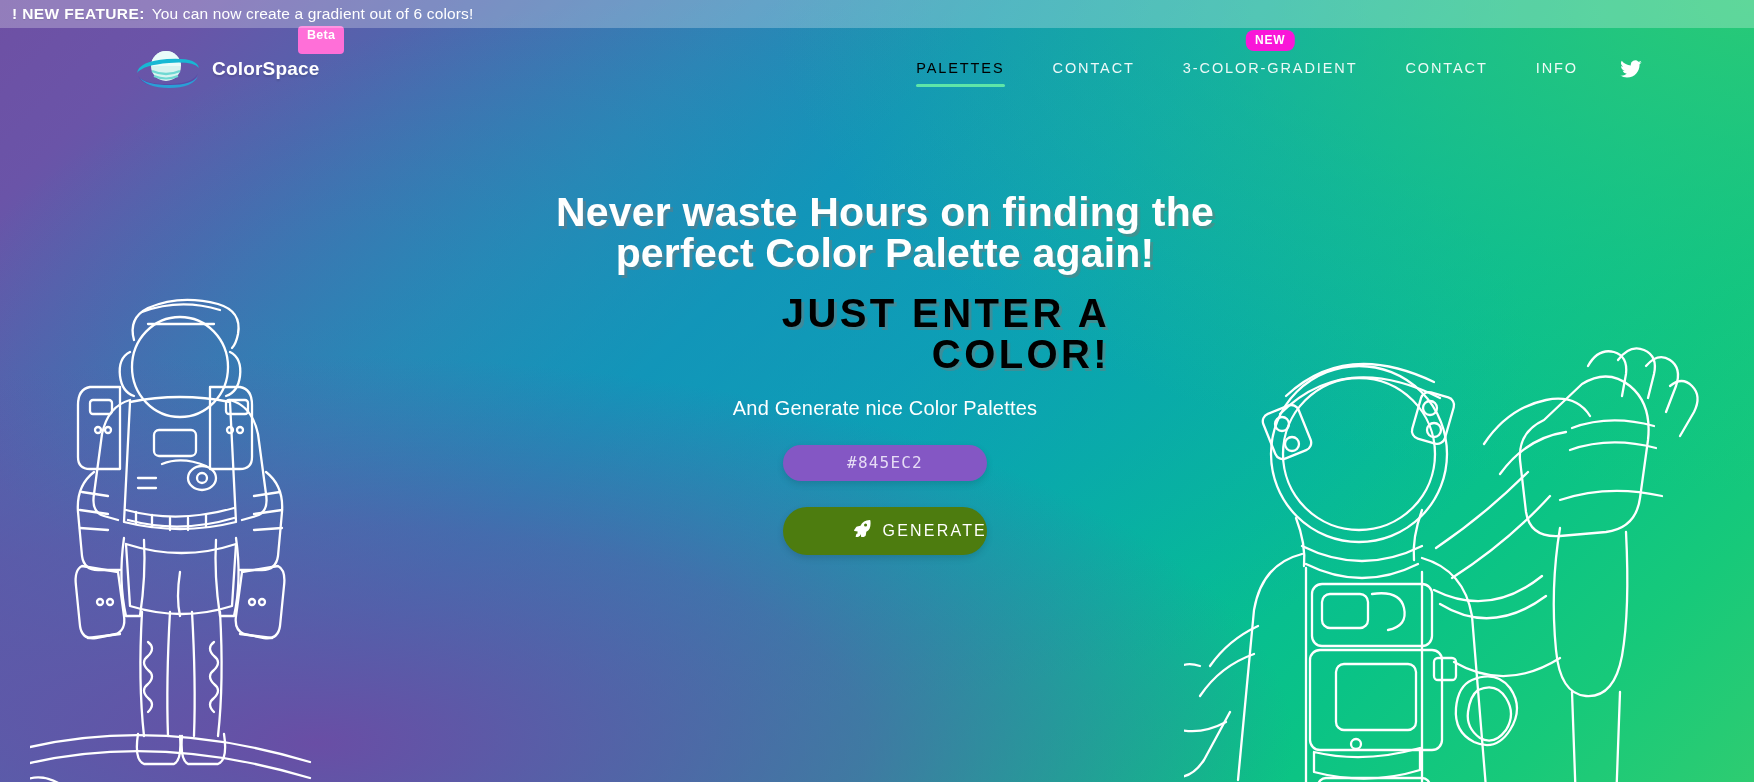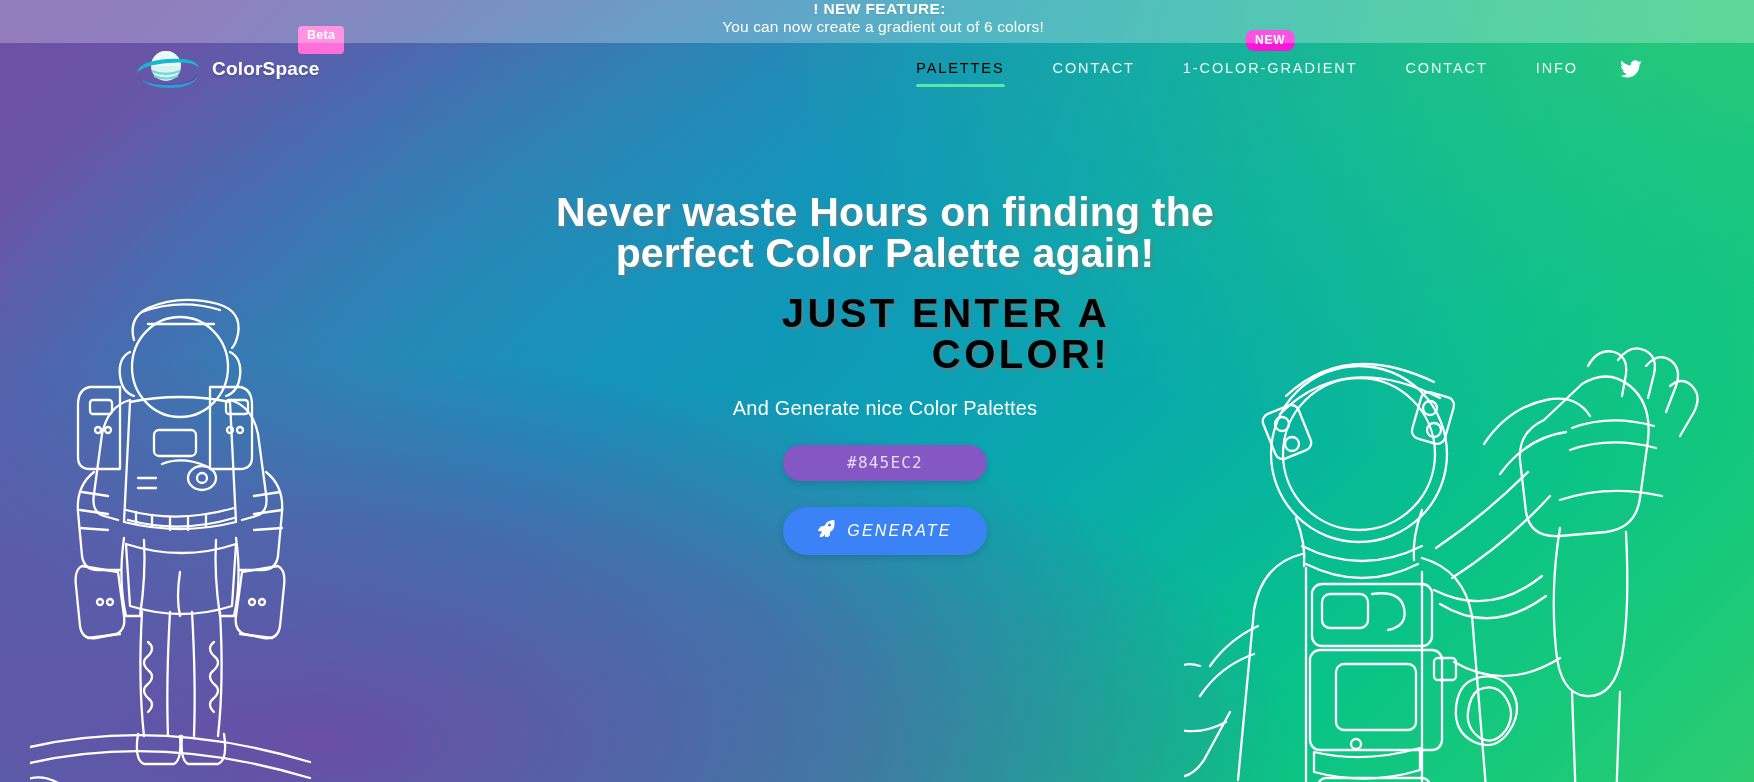--- a/index.html
+++ b/index.html
@@ -37,28 +37,27 @@
 
   
   .astro { position:absolute; pointer-events:none; }
   #astro-left  { left:30px;  bottom:-20px; width:330px;  height:520px; }
   #astro-right { right:10px; bottom:-30px; width:560px;  height:480px; }
   .astro svg { width:100%; height:100%; display:block; }
   .astro svg * { stroke:#ffffff; fill:none; stroke-width:2.3; stroke-linecap:round; stroke-linejoin:round; }
 
   
   #banner {
-    position:absolute; top:0; left:0; right:0; height:43px;
+    position:absolute; top:0; left:0; right:0; height:28px;
     background:rgba(255,255,255,.26);
     display:flex; align-items:center;
     padding-left:12px;
     font-size:15.5px;
     color:#ffffff;
     z-index:8;
-    flex-direction:column;
   }
   #banner .b-strong {
     font-weight:bold;
     letter-spacing:.4px;
     margin-right:7px;
     text-shadow:0 1px 1px rgba(0,0,0,.10);
   }
   #banner .b-text { font-weight:400; letter-spacing:.15px; }
 
   
@@ -167,30 +166,29 @@
     text-align:center;
     letter-spacing:1.2px;
     box-shadow:0 3px 7px rgba(0,0,0,.13);
   }
   #color-input::placeholder { color:#ddd2ef; }
   #generate-btn {
     margin-top:26px;
     width:204px; height:48px;
     border:none; outline:none;
     border-radius:26px;
-    background:#3b82f6;
+    background:#4d7c0f;
     color:#ffffff;
     font-size:16px;
     letter-spacing:2.2px;
-    display:flex; align-items:center; justify-content:center;
+    display:flex; align-items:center; justify-content:flex-end;
     gap:12px;
     cursor:pointer;
     font-family:"Liberation Sans", sans-serif;
     box-shadow:0 3px 7px rgba(0,0,0,.13);
-    font-style:italic;
   }
   #generate-btn svg { width:17px; height:17px; fill:#ffffff; }
 </style>
 </head>
 <body>
 
 <div id="bg"></div>
 <div id="bg2"></div>
 
 <div class="astro" id="astro-left">
@@ -364,21 +362,21 @@
 
   <div id="nav">
     <div class="nav-item active">
       <span>PALETTES</span>
     </div>
     <div class="nav-item">
       <span>CONTACT</span>
     </div>
     <div class="nav-item">
       <span id="new-badge">NEW</span>
-      <span>1-COLOR-GRADIENT</span>
+      <span>3-COLOR-GRADIENT</span>
     </div>
     <div class="nav-item">
       <span>CONTACT</span>
     </div>
     <div class="nav-item">
       <span>INFO</span>
     </div>
     <div id="twitter-icon">
       <svg viewBox="0 0 24 20">
         <path d="M24 2.6a9.8 9.8 0 0 1-2.8.8A4.9 4.9 0 0 0 23.3.7a9.7 9.7 0 0 1-3.1 1.2A4.9 4.9 0 0 0 11.8 6a13.9 13.9 0 0 1-10.1-5.1 4.9 4.9 0 0 0 1.5 6.5A4.8 4.8 0 0 1 1 6.8v.1a4.9 4.9 0 0 0 3.9 4.8 4.9 4.9 0 0 1-2.2.1 4.9 4.9 0 0 0 4.6 3.4A9.9 9.9 0 0 1 0 17.3 13.9 13.9 0 0 0 7.5 19.5c9.1 0 14-7.5 14-14v-.7A9.9 9.9 0 0 0 24 2.6z"></path>

